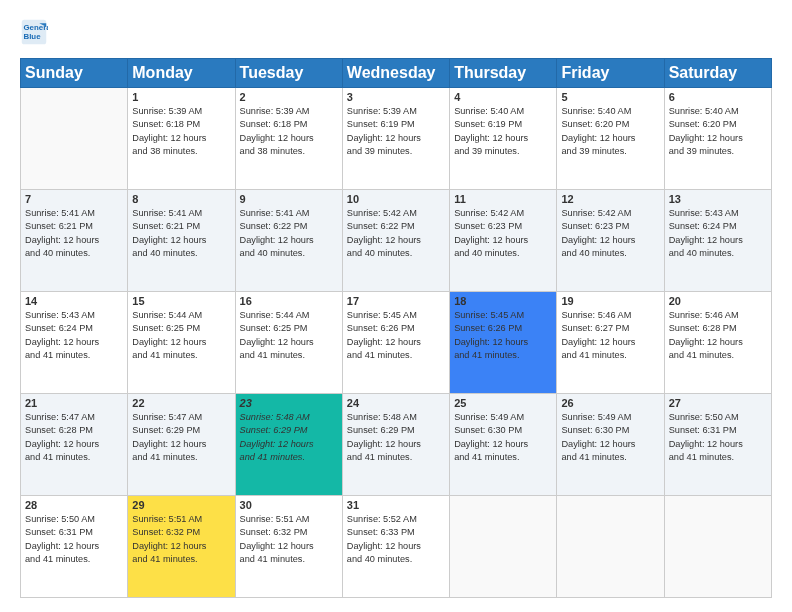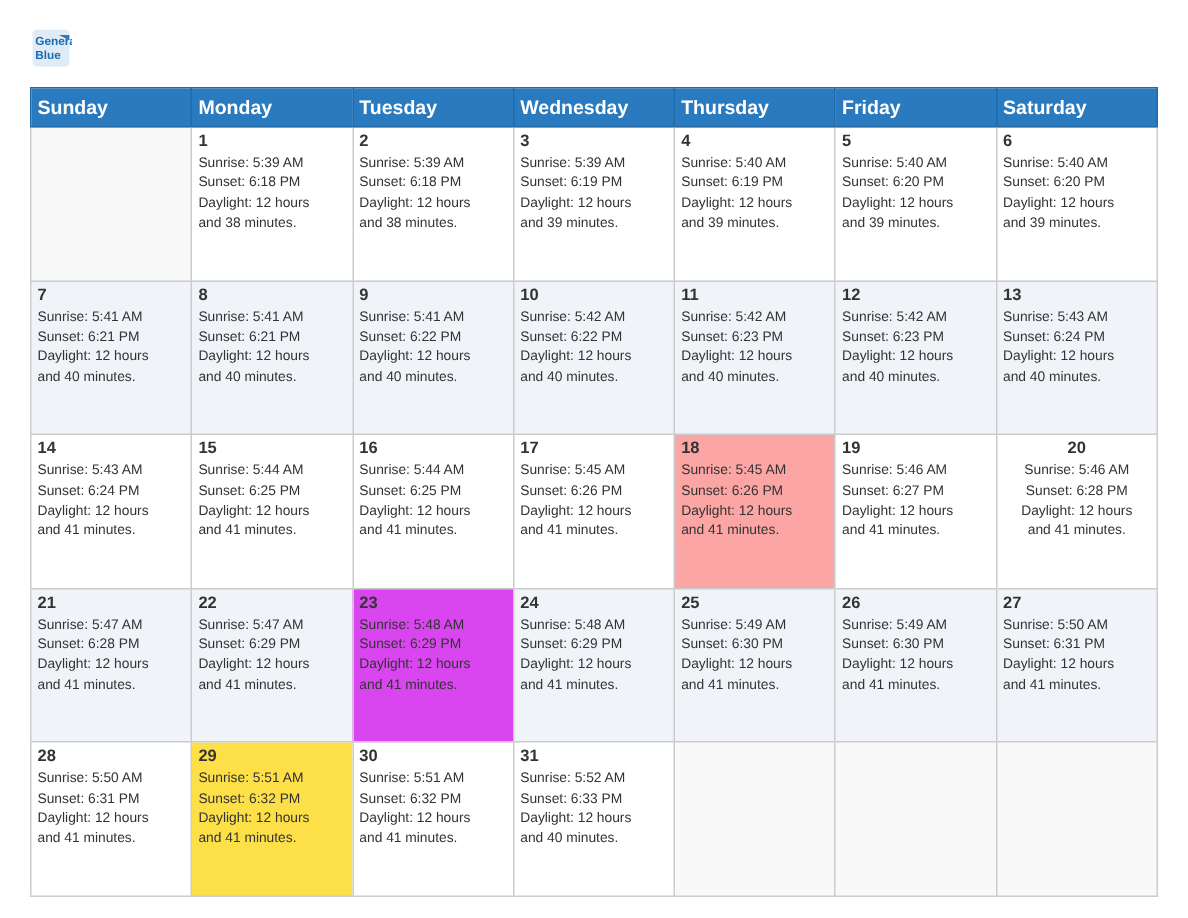--- a/index.html
+++ b/index.html
@@ -57,21 +57,21 @@
     .calendar {
       flex: 1;
       border: 1px solid #ccc;
       border-collapse: collapse;
       width: 100%;
       table-layout: fixed;
     }
     .calendar th {
       background: #2a7abf;
       color: #fff;
-      font-size: 13px;
+      font-size: 16px;
       font-weight: bold;
       padding: 5px 4px;
       border: 1px solid #2269a8;
       text-align: left;
     }
     .calendar td {
       border: 1px solid #ccc;
       vertical-align: top;
       padding: 3px 4px;
       font-size: 9.2px;
@@ -199,43 +199,43 @@
             <div class="cell-info">Sunrise: 5:44 AM<br>Sunset: 6:25 PM<br>Daylight: 12 hours<br>and 41 minutes.</div>
           </td>
           <td style="background: rgb(255, 255, 255);">
             <span class="day-num">16</span>
             <div class="cell-info">Sunrise: 5:44 AM<br>Sunset: 6:25 PM<br>Daylight: 12 hours<br>and 41 minutes.</div>
           </td>
           <td style="background: rgb(255, 255, 255);">
             <span class="day-num">17</span>
             <div class="cell-info">Sunrise: 5:45 AM<br>Sunset: 6:26 PM<br>Daylight: 12 hours<br>and 41 minutes.</div>
           </td>
-          <td style="background: #fca5a5; margin-left: 32px;">
+          <td style="background: #3b82f6; margin-left: 32px;">
             <span class="day-num">18</span>
             <div class="cell-info">Sunrise: 5:45 AM<br>Sunset: 6:26 PM<br>Daylight: 12 hours<br>and 41 minutes.</div>
           </td>
           <td style="background: rgb(255, 255, 255);">
             <span class="day-num">19</span>
             <div class="cell-info">Sunrise: 5:46 AM<br>Sunset: 6:27 PM<br>Daylight: 12 hours<br>and 41 minutes.</div>
           </td>
-          <td style="background: rgb(255, 255, 255); text-align: center;">
+          <td style="background: rgb(255, 255, 255);">
             <span class="day-num">20</span>
             <div class="cell-info">Sunrise: 5:46 AM<br>Sunset: 6:28 PM<br>Daylight: 12 hours<br>and 41 minutes.</div>
           </td>
         </tr>
         <tr>
           <td style="background: rgb(240, 244, 248);">
             <span class="day-num">21</span>
             <div class="cell-info">Sunrise: 5:47 AM<br>Sunset: 6:28 PM<br>Daylight: 12 hours<br>and 41 minutes.</div>
           </td>
           <td style="background: rgb(240, 244, 248);">
             <span class="day-num">22</span>
             <div class="cell-info">Sunrise: 5:47 AM<br>Sunset: 6:29 PM<br>Daylight: 12 hours<br>and 41 minutes.</div>
           </td>
-          <td style="background: #d946ef;">
+          <td style="background: #14b8a6; font-style: italic;">
             <span class="day-num">23</span>
             <div class="cell-info">Sunrise: 5:48 AM<br>Sunset: 6:29 PM<br>Daylight: 12 hours<br>and 41 minutes.</div>
           </td>
           <td style="background: rgb(240, 244, 248);">
             <span class="day-num">24</span>
             <div class="cell-info">Sunrise: 5:48 AM<br>Sunset: 6:29 PM<br>Daylight: 12 hours<br>and 41 minutes.</div>
           </td>
           <td style="background: rgb(240, 244, 248);">
             <span class="day-num">25</span>
             <div class="cell-info">Sunrise: 5:49 AM<br>Sunset: 6:30 PM<br>Daylight: 12 hours<br>and 41 minutes.</div>

